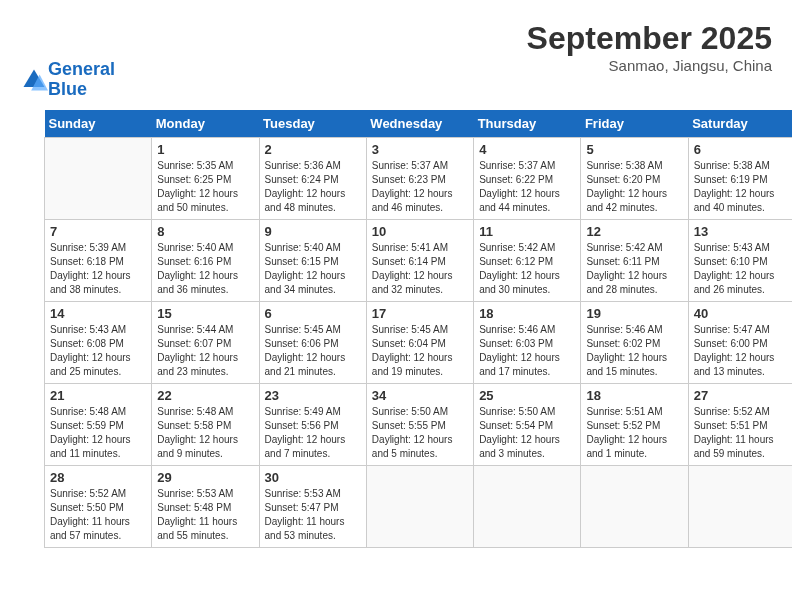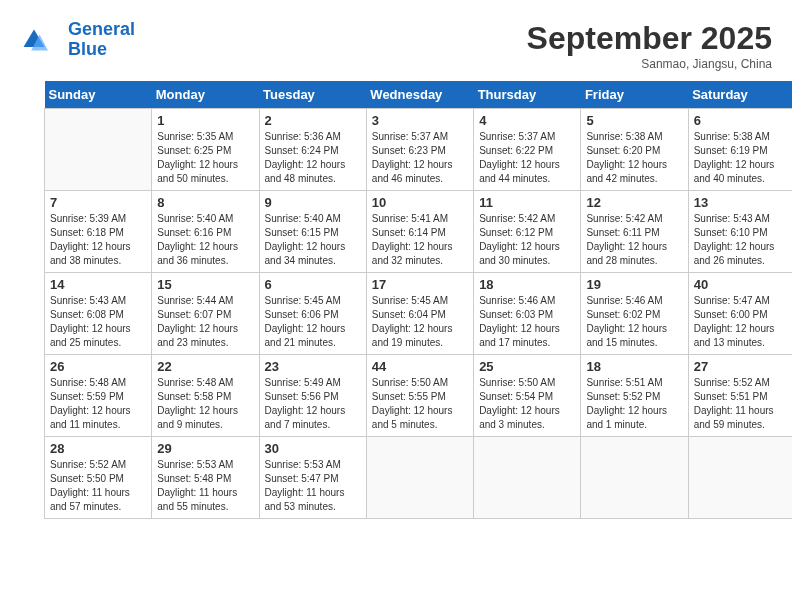--- a/index.html
+++ b/index.html
@@ -12,21 +12,22 @@
     }
     .header {
       display: flex;
       justify-content: space-between;
       align-items: flex-start;
       margin-bottom: 10px;
     }
     .logo {
       display: flex;
       align-items: center;
-      gap: 20px;
+      gap: 0;
+      margin-top: 40px;
     }
     .logo-text {
       font-size: 18px;
       font-weight: bold;
       color: #333;
       line-height: 1.1;
     }
     .logo-text span {
       color: #1a6bbf;
     }
@@ -36,21 +37,21 @@
     }
     .title-block {
       text-align: right;
     }
     .month-title {
       font-size: 32px;
       font-weight: bold;
       color: #333;
     }
     .subtitle {
-      font-size: 12px;
+      font-size: 15px;
       color: #555;
     }
     .calendar {
       width: 100%;
       border-collapse: collapse;
       font-size: 11px;
       margin-left: 24px;
     }
     .calendar th {
       background: #1a6bbf;
@@ -197,33 +198,33 @@
           <span class="day-number">19</span>
           <div class="day-info">Sunrise: 5:46 AM<br>Sunset: 6:02 PM<br>Daylight: 12 hours<br>and 15 minutes.</div>
         </td>
         <td>
           <span class="day-number">40</span>
           <div class="day-info">Sunrise: 5:47 AM<br>Sunset: 6:00 PM<br>Daylight: 12 hours<br>and 13 minutes.</div>
         </td>
       </tr>
       <tr>
         <td>
-          <span class="day-number">26</span>
+          <span class="day-number">21</span>
           <div class="day-info">Sunrise: 5:48 AM<br>Sunset: 5:59 PM<br>Daylight: 12 hours<br>and 11 minutes.</div>
         </td>
         <td>
           <span class="day-number">22</span>
           <div class="day-info">Sunrise: 5:48 AM<br>Sunset: 5:58 PM<br>Daylight: 12 hours<br>and 9 minutes.</div>
         </td>
         <td>
           <span class="day-number">23</span>
           <div class="day-info">Sunrise: 5:49 AM<br>Sunset: 5:56 PM<br>Daylight: 12 hours<br>and 7 minutes.</div>
         </td>
         <td>
-          <span class="day-number">44</span>
+          <span class="day-number">34</span>
           <div class="day-info">Sunrise: 5:50 AM<br>Sunset: 5:55 PM<br>Daylight: 12 hours<br>and 5 minutes.</div>
         </td>
         <td>
           <span class="day-number">25</span>
           <div class="day-info">Sunrise: 5:50 AM<br>Sunset: 5:54 PM<br>Daylight: 12 hours<br>and 3 minutes.</div>
         </td>
         <td>
           <span class="day-number">18</span>
           <div class="day-info">Sunrise: 5:51 AM<br>Sunset: 5:52 PM<br>Daylight: 12 hours<br>and 1 minute.</div>
         </td>

